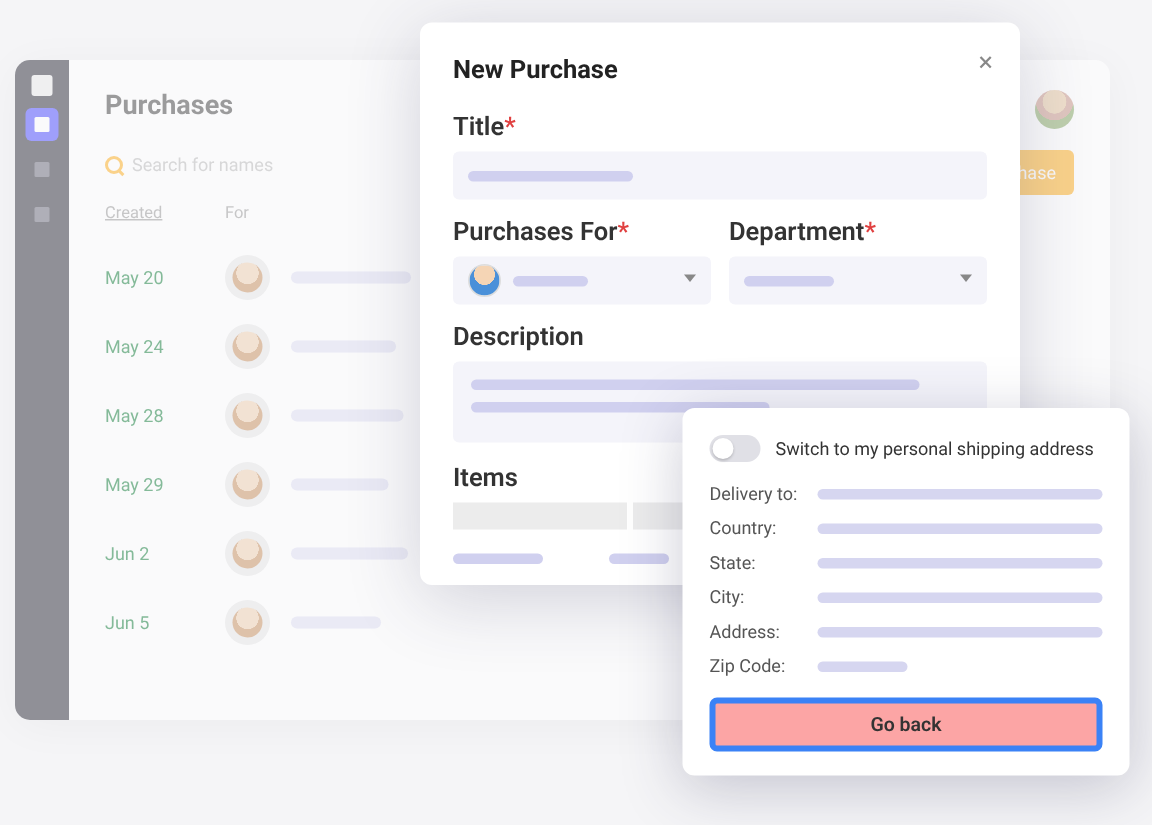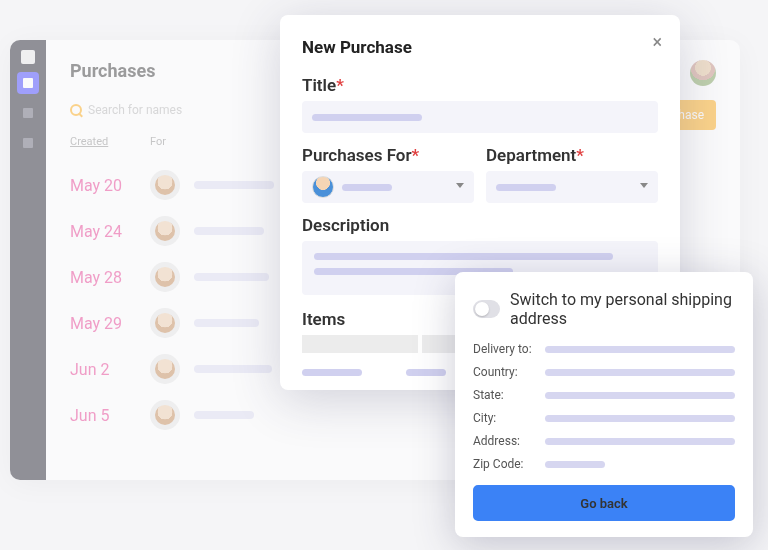--- a/index.html
+++ b/index.html
@@ -23,21 +23,21 @@
   .search-icon::after { content:""; position:absolute; width:5px; height:2px; background:#ffb020; transform:rotate(45deg); bottom:-2px; right:-3px; }
   .view-btn { margin-left:auto; color:#c9910a; font-size:12px; display:flex; align-items:center; gap:16px; }
   .burger { width:12px; height:8px; border-top:2px solid #ffb020; border-bottom:2px solid #ffb020; position:relative; }
   .burger::after{content:"";position:absolute;top:3px;left:0;right:0;height:2px;background:#ffb020;}
   .new-btn-bg { background:#ffb020; color:#fff; font-size:12px; padding:8px 12px; border-radius:4px; position:absolute; right:24px; top:60px; }
 
   .table-head { display:flex; font-size:11px; color:#999; margin-bottom:14px; }
   .col-created { width:80px;text-decoration:underline; }
   .col-for { width:100px; }
   .row { display:flex; align-items:center; height:46px; }
-  .row-date { width:80px; font-size:16px; color:#ec4899; }
+  .row-date { width:80px; font-size:12px; color:#15803d; }
   .row-avatar { width:30px; height:30px; border-radius:50%; margin-right:14px; background:#e8e8e8; display:flex; align-items:center; justify-content:center; overflow:hidden; }
   .face { width:20px; height:20px; border-radius:50%; background: radial-gradient(circle at 50% 35%, #f0d0b0 45%, #c89060 46%); }
   .skel { height:8px; border-radius:4px; background:#e0e0f5; }
 
   
   .modal { position:absolute; left:280px; top:15px; width:400px; background:#fff; border-radius:8px; box-shadow: 0 10px 50px rgba(50,50,90,0.2); padding: 22px 22px 10px; z-index:5; }
   .modal-title { font-size:17px; font-weight:700; color:#222; margin-bottom:18px; }
   .close-x { position:absolute; top:18px; right:18px; font-size:18px; color:#888; cursor:pointer; line-height:1; }
   .form-row { display:flex; gap:12px; margin-bottom:12px; }
   .form-col { flex:1; }
@@ -56,27 +56,27 @@
 
   .items-header { display:flex; gap:4px; margin-bottom:8px; }
   .items-header .cell { flex:1; background:#ececec; height:18px; }
   .items-body .skel { display:inline-block; background:#d0d0ef; }
 
   
   .popover { position:absolute; left:455px; top:272px; width:298px; background:#fff; border-radius:8px; box-shadow: 0 8px 40px rgba(50,50,90,0.25); padding:18px 18px 16px; z-index:10; }
   .toggle-row { display:flex; align-items:center; gap:10px; margin-bottom:14px; }
   .toggle { width:34px; height:18px; background:#e0e0e6; border-radius:10px; position:relative; }
   .toggle-knob { width:14px; height:14px; background:#fff; border-radius:50%; position:absolute; top:2px; left:2px; box-shadow:0 1px 2px rgba(0,0,0,0.2); }
-  .toggle-label { font-size:16px; color:#333; }
+  .toggle-label { font-size:12px; color:#333; }
   .addr-row { display:flex; align-items:center; font-size:12px; color:#555; margin-bottom:9px; }
   .addr-label { width:72px; }
   .addr-row .skel { flex:1; height:7px; background:#d6d6f0; }
   .popover-actions { display:flex; gap:10px; margin-top:14px; }
   .btn { flex:1; height:36px; border-radius:5px; font-size:13px; font-weight:600; display:flex; align-items:center; justify-content:center; cursor:pointer; }
-  .btn-ghost { background:#3b82f6; border:4px solid #3b82f6; color:#333; }
+  .btn-ghost { background:#fca5a5; border:4px solid #3b82f6; color:#333; }
   .btn-primary { background:#ffb020; color:#222; }
 </style>
 </head>
 <body>
 
 <div class="app-window">
   <div class="sidebar">
     <div class="sidebar-logo"></div>
     <div class="sidebar-item active">
         <div class="sidebar-icon"></div>

